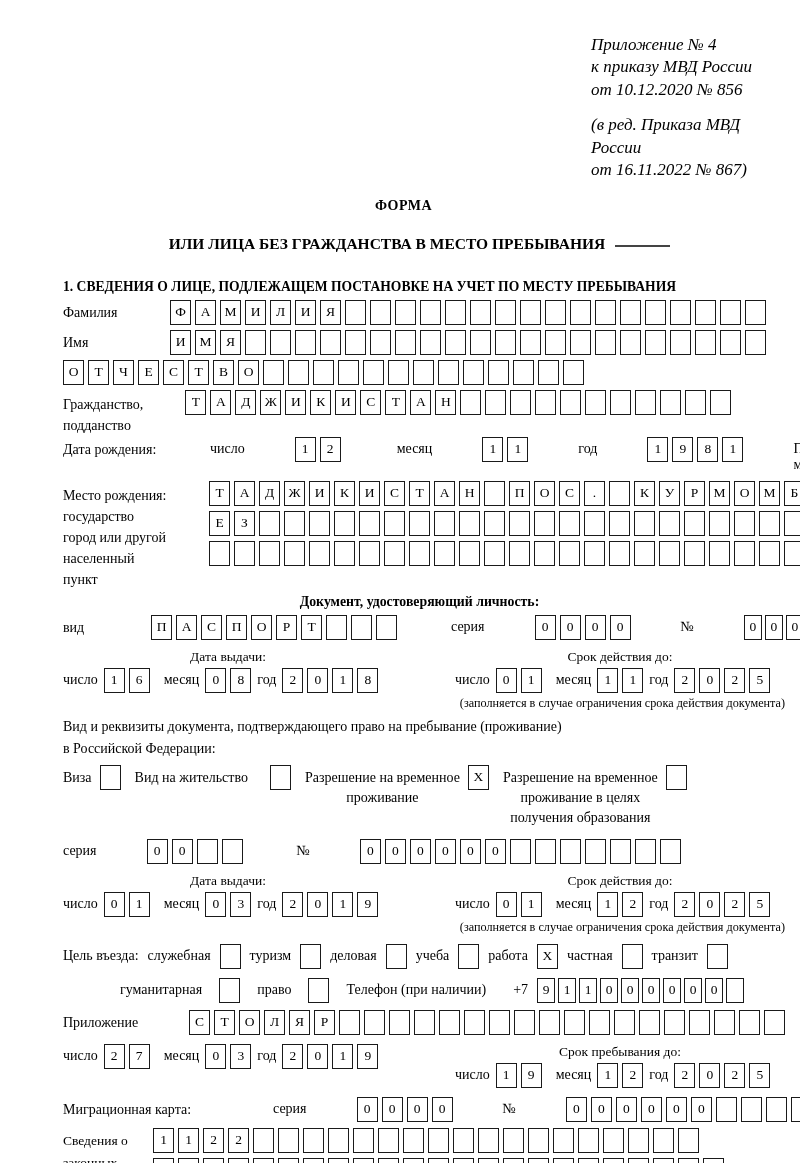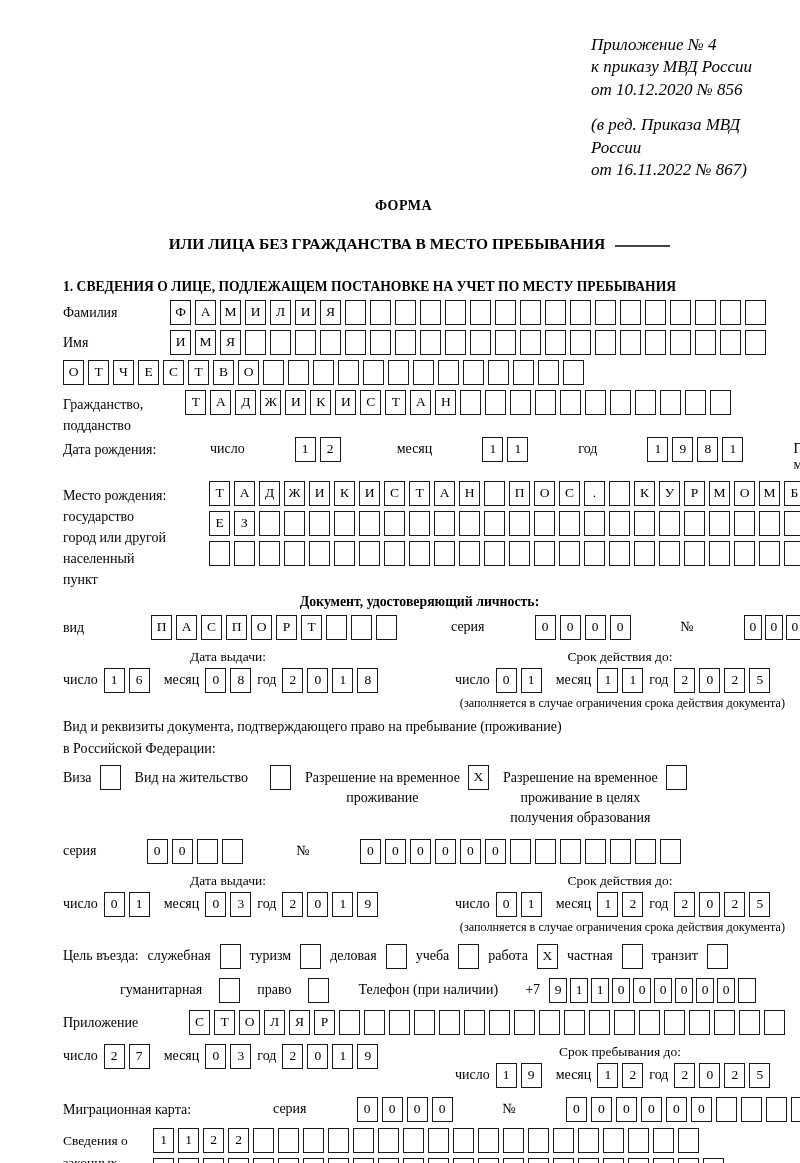--- a/index.html
+++ b/index.html
@@ -510,21 +510,21 @@
     <span class="pl">частная</span>
     <span class="cell chk"></span>
     <span class="pl">транзит</span>
     <span class="cell chk"></span>
   </div>
   <div class="purpose-row indent57">
     <span class="pl">гуманитарная</span>
     <span class="cell chk gap8"></span>
     <span class="pl gap8">право</span>
     <span class="cell chk gap8"></span>
-    <span class="pl" style="margin-left:20px;">Телефон (при наличии)</span>
+    <span class="pl" style="margin-left:8px;">Телефон (при наличии)</span>
     <span class="pl" style="margin-left:18px;">+7</span>
     <div class="cells sm">
         <span class="cell">9</span>
         <span class="cell">1</span>
         <span class="cell">1</span>
         <span class="cell">0</span>
         <span class="cell">0</span>
         <span class="cell">0</span>
         <span class="cell">0</span>
         <span class="cell">0</span>

